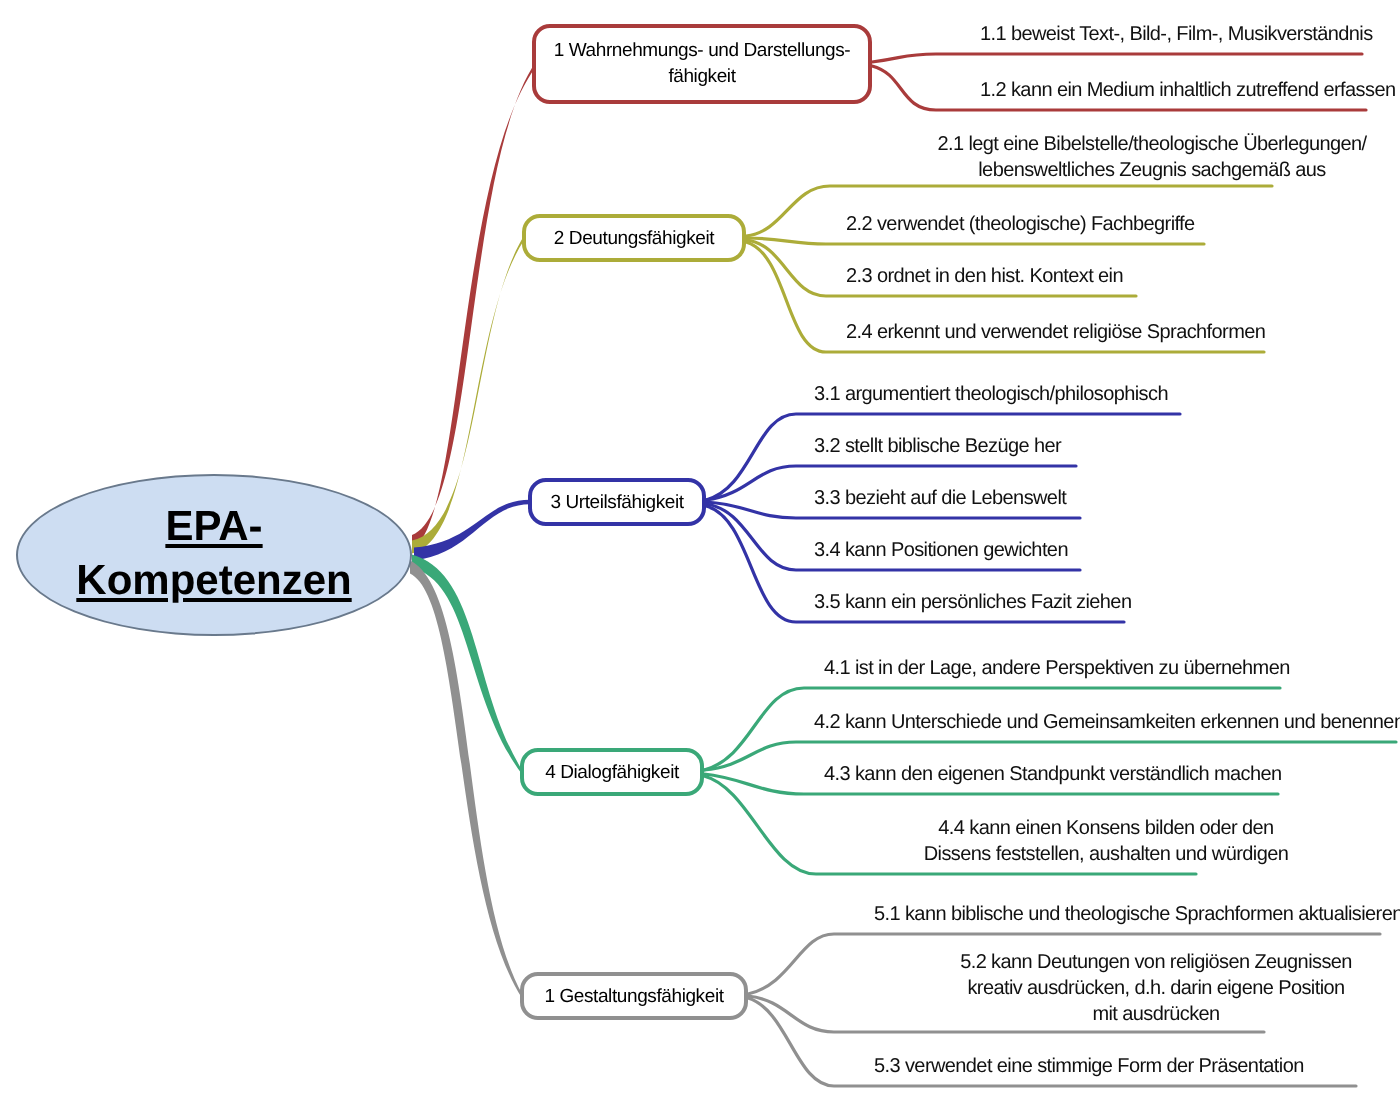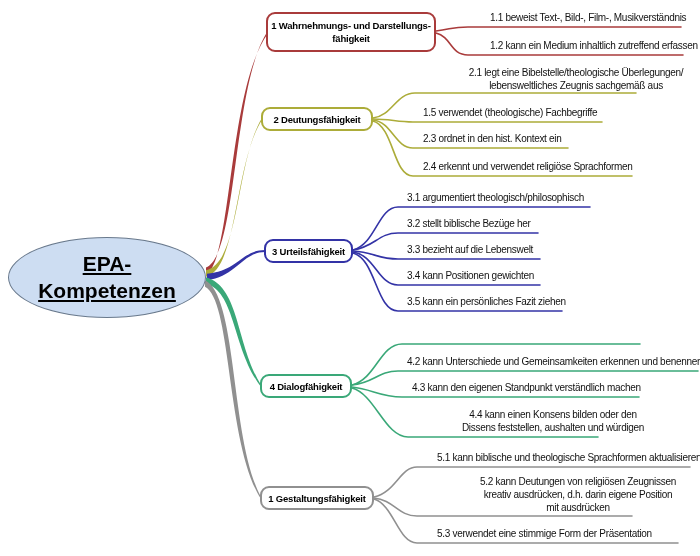--- a/index.html
+++ b/index.html
@@ -16,21 +16,21 @@
   .center-node .label{
     font-size:21px;font-weight:bold;line-height:1.25;text-align:center;
     white-space:pre;color:#000;
   }
   .topic{
     position:absolute;box-sizing:border-box;background:#fff;
     border:2px solid #888;border-radius:9px;
     display:flex;align-items:center;justify-content:center;
   }
   .topic .label{
-    font-size:9.5px;font-weight:bold;letter-spacing:-0.2px;line-height:13px;
+    font-size:9.5px;font-weight:normal;letter-spacing:-0.2px;line-height:13px;
     text-align:center;white-space:pre;color:#000;
   }
   .leaf{
     position:absolute;font-size:10px;letter-spacing:-0.3px;line-height:13px;
     white-space:pre;color:#111;
   }
   .leaf.centered{text-align:center;margin-left:48px;}
 </style>
 </head>
 <body>
@@ -91,30 +91,31 @@
   </div>
   <div class="topic" style="left: 260px; top: 486px; width: 114px; height: 24px; border-color: rgb(144, 144, 144);">
     <div class="label">1 Gestaltungsfähigkeit</div>
   </div>
 
   <div class="leaf" style="left:490px;top:11px;">1.1 beweist Text-, Bild-, Film-, Musikverständnis</div>
   <div class="leaf" style="left:490px;top:39px;">1.2 kann ein Medium inhaltlich zutreffend erfassen</div>
 
   <div class="leaf centered" style="left:420px;top:66px;width:216px;">2.1 legt eine Bibelstelle/theologische Überlegungen/
 lebensweltliches Zeugnis sachgemäß aus</div>
-  <div class="leaf" style="left:423px;top:106px;">1.5 verwendet (theologische) Fachbegriffe</div>
+  <div class="leaf" style="left:423px;top:106px;">2.2 verwendet (theologische) Fachbegriffe</div>
   <div class="leaf" style="left:423px;top:132px;">2.3 ordnet in den hist. Kontext ein</div>
   <div class="leaf" style="left:423px;top:160px;">2.4 erkennt und verwendet religiöse Sprachformen</div>
 
   <div class="leaf" style="left:407px;top:191px;">3.1 argumentiert theologisch/philosophisch</div>
   <div class="leaf" style="left:407px;top:217px;">3.2 stellt biblische Bezüge her</div>
   <div class="leaf" style="left:407px;top:243px;">3.3 bezieht auf die Lebenswelt</div>
   <div class="leaf" style="left:407px;top:269px;">3.4 kann Positionen gewichten</div>
   <div class="leaf" style="left:407px;top:295px;">3.5 kann ein persönliches Fazit ziehen</div>
 
+  <div class="leaf" style="left:412px;top:328px;">4.1 ist in der Lage, andere Perspektiven zu übernehmen</div>
   <div class="leaf" style="left:407px;top:355px;">4.2 kann Unterschiede und Gemeinsamkeiten erkennen und benennen</div>
   <div class="leaf" style="left:412px;top:381px;">4.3 kann den eigenen Standpunkt verständlich machen</div>
   <div class="leaf centered" style="left:410px;top:408px;width:190px;">4.4 kann einen Konsens bilden oder den
 Dissens feststellen, aushalten und würdigen</div>
 
   <div class="leaf" style="left:437px;top:451px;">5.1 kann biblische und theologische Sprachformen aktualisieren</div>
   <div class="leaf centered" style="left:422px;top:475px;width:216px;">5.2 kann Deutungen von religiösen Zeugnissen
 kreativ ausdrücken, d.h. darin eigene Position
 mit ausdrücken</div>
   <div class="leaf" style="left:437px;top:527px;">5.3 verwendet eine stimmige Form der Präsentation</div>

